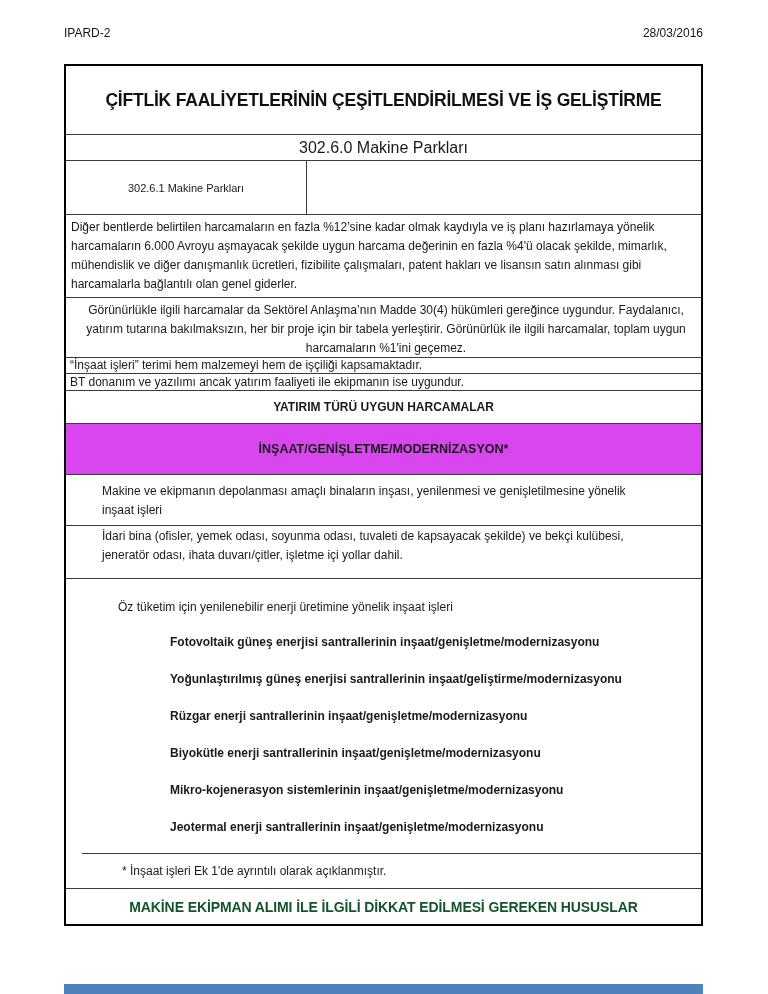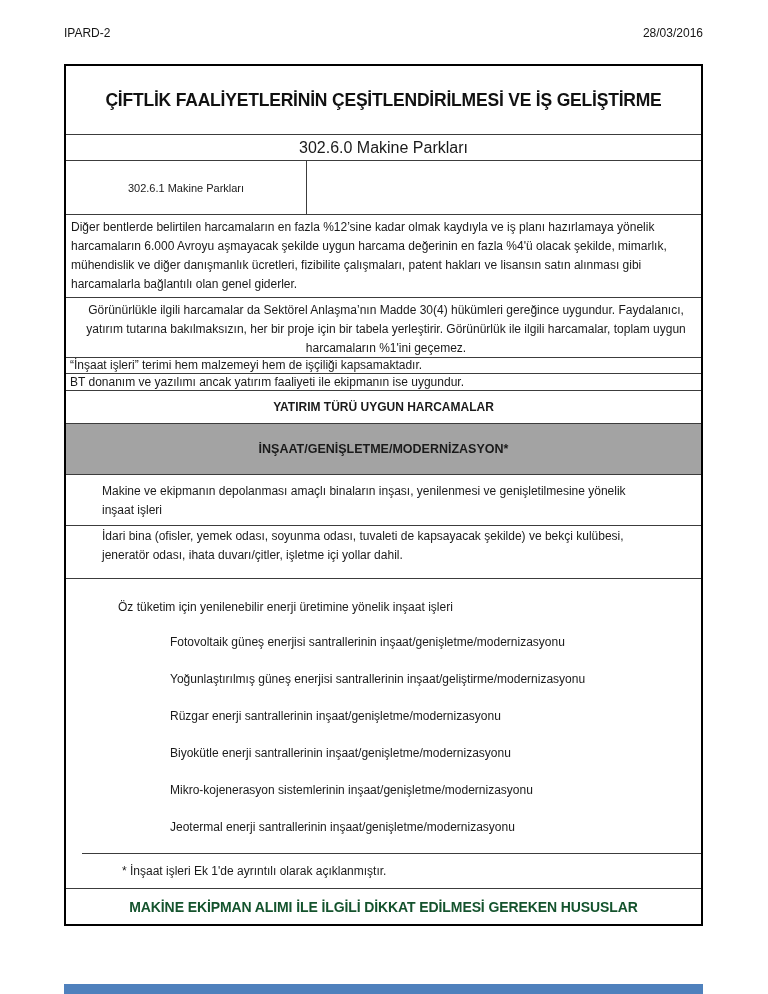--- a/index.html
+++ b/index.html
@@ -26,27 +26,27 @@
     width:241px;box-sizing:border-box;border-right:1.5px solid #3c3c3c;
     display:flex;align-items:center;justify-content:center;font-size:11px;text-align:center;
   }
   .cell-right{flex:1;}
   .row-para{font-size:12px;line-height:19px;padding:3px 0 0 5px;height:auto;}
   .row-p1{height:83px;}
   .row-p2{height:60px;text-align:center;}
   .row-line{height:16px;font-size:12px;line-height:13px;padding:1px 4px 0 4px;}
   .row-line2{height:17px;font-size:12px;line-height:14px;padding:1px 4px 0 4px;}
   .row-yatirim{height:33px;font-size:12px;font-weight:bold;align-items:center;}
-  .row-blue{height:51px;font-size:12.5px;font-weight:bold;background:#a3a3a3;text-align:right;}
+  .row-blue{height:51px;font-size:12.5px;font-weight:bold;background:#d946ef;text-align:right;}
   .row-item{font-size:12px;line-height:19px;padding:7px 45px 13px 36px;}
   .row-item0{height:51px;}
   .row-item1{height:53px;display:flex;flex-direction:column;justify-content:center;padding-top:0;}
   .row-renew{height:275px;padding:14px 40px 0 36px;font-size:12px;margin-left:16px;}
   .renew-intro{line-height:16px;margin-top:6px;}
-  .renew-list{margin-top:8px;}
+  .renew-list{margin-top:8px;font-weight:bold;}
   .sub-item{height:37px;display:flex;align-items:center;padding-left:52px;font-size:12px;}
   .row-foot{height:35px;display:flex;align-items:center;padding-left:56px;font-size:12px;}
   .row-red{height:35px;font-size:14px;font-weight:bold;color:#14532d;letter-spacing:-0.1px;}
   .bottom-bar{
     position:absolute;left:64px;top:984px;width:639px;height:10px;background:#4f81bd;
   }
 </style>
 </head>
 <body>
 

